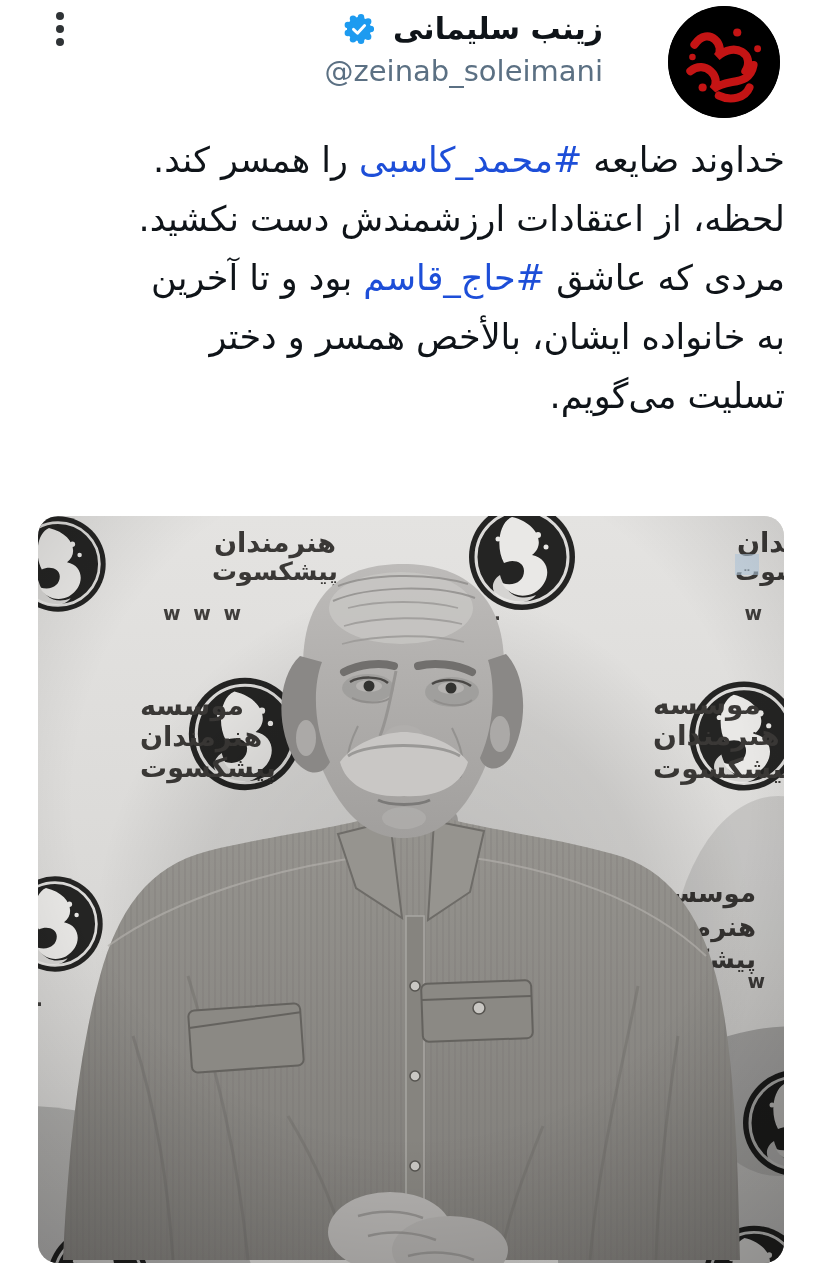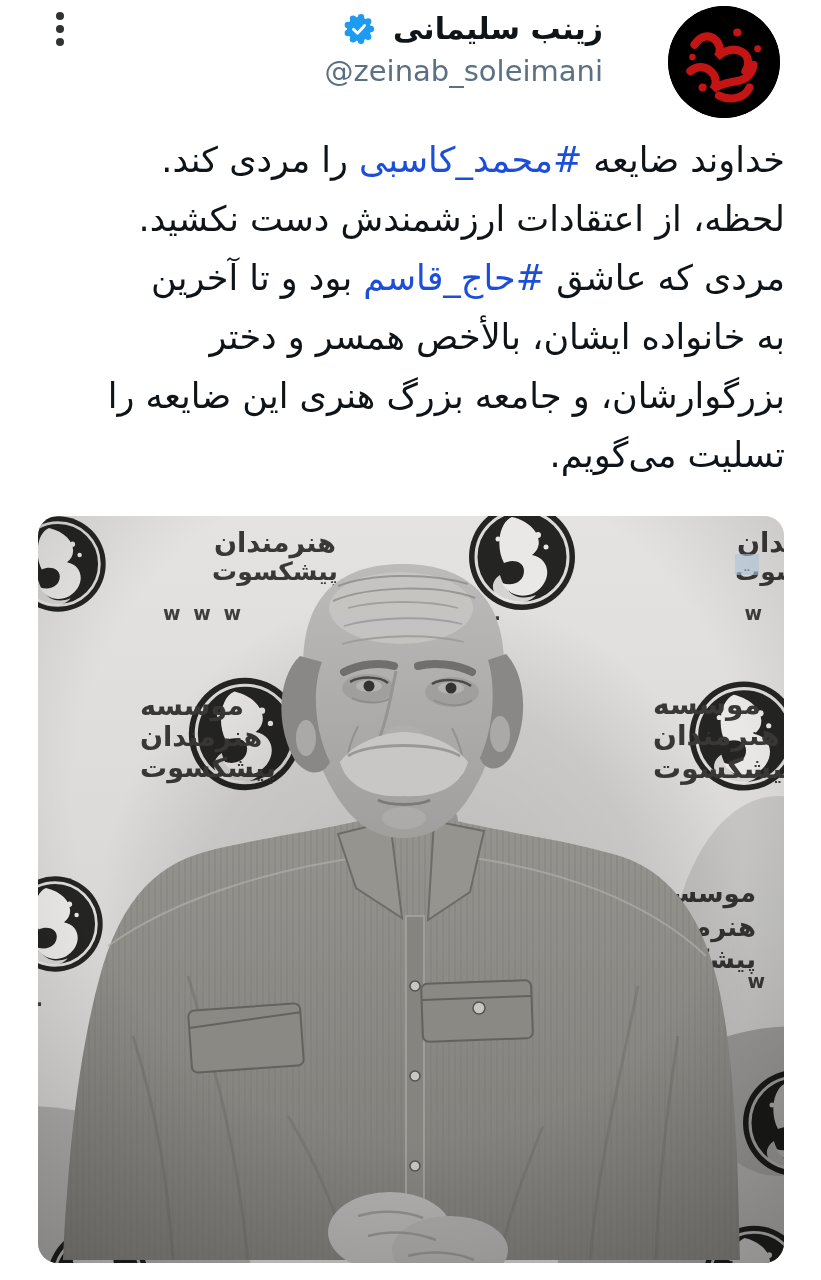--- a/index.html
+++ b/index.html
@@ -86,25 +86,24 @@
     <div class="handle" dir="ltr">@zeinab_soleimani</div>
   </div>
 
   <button class="more-btn" aria-label="More">
     <i></i>
     <i></i>
     <i></i>
   </button>
 
   <div class="tweet-text">
-    <div class="line"><span>خداوند ضایعه </span><a class="hashtag">#محمد_کاسبی</a><span> را مردی کند.</span></div>
+    <div class="line"><span>خداوند ضایعه </span><a class="hashtag">#محمد_کاسبی</a><span> را همسر کند.</span></div>
     <div class="line"><span>لحظه، از اعتقادات ارزشمندش دست نکشید.</span><a class="hashtag"></a><span></span></div>
     <div class="line"><span>مردی که عاشق </span><a class="hashtag">#حاج_قاسم</a><span> بود و تا آخرین</span></div>
     <div class="line"><span>به خانواده ایشان، بالأخص همسر و دختر</span><a class="hashtag"></a><span></span></div>
-    <div class="line"><span>بزرگوارشان، و جامعه بزرگ هنری این ضایعه را</span><a class="hashtag"></a><span></span></div>
     <div class="line"><span>تسلیت می‌گویم.</span><a class="hashtag"></a><span></span></div>
   </div>
 
   <figure class="tweet-photo">
     <svg viewBox="0 0 746 747" preserveAspectRatio="none">
       <defs>
         <linearGradient id="wallg" x1="0" y1="0" x2="0" y2="1">
           <stop offset="0" stop-color="#e4e3e1"></stop>
             <stop offset="0.55" stop-color="#d9d8d6"></stop>
             <stop offset="1" stop-color="#cfcecc"></stop>

